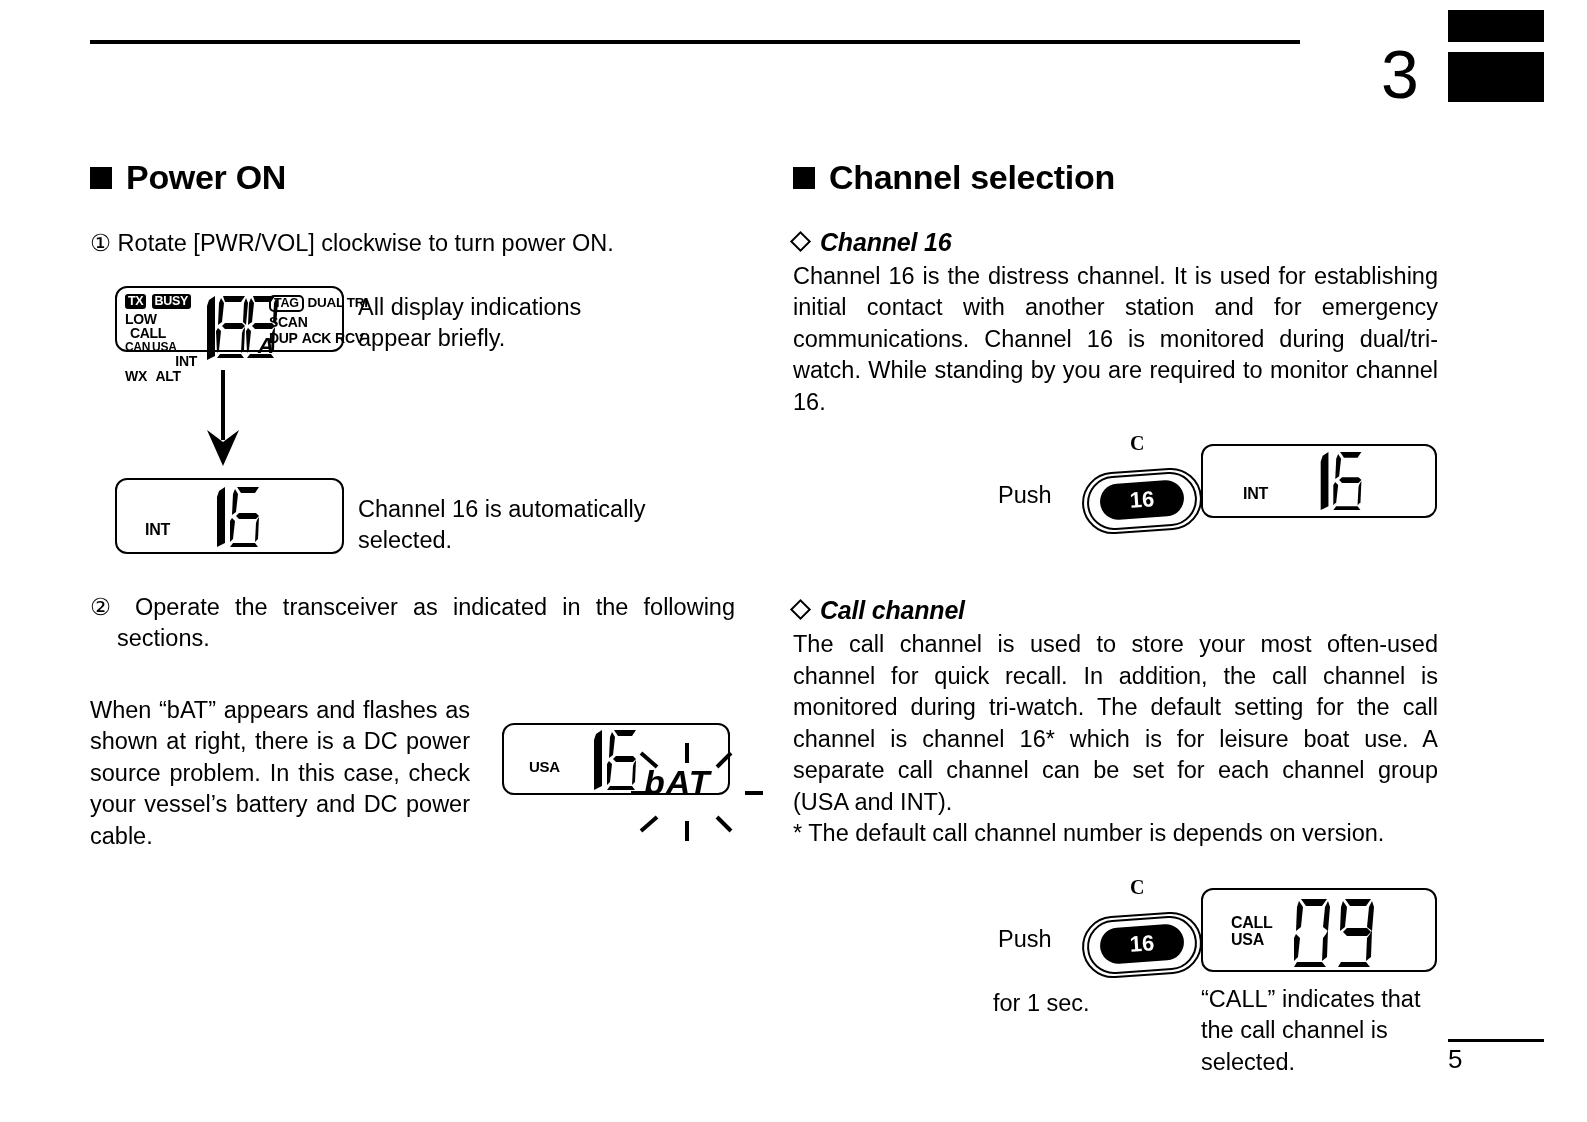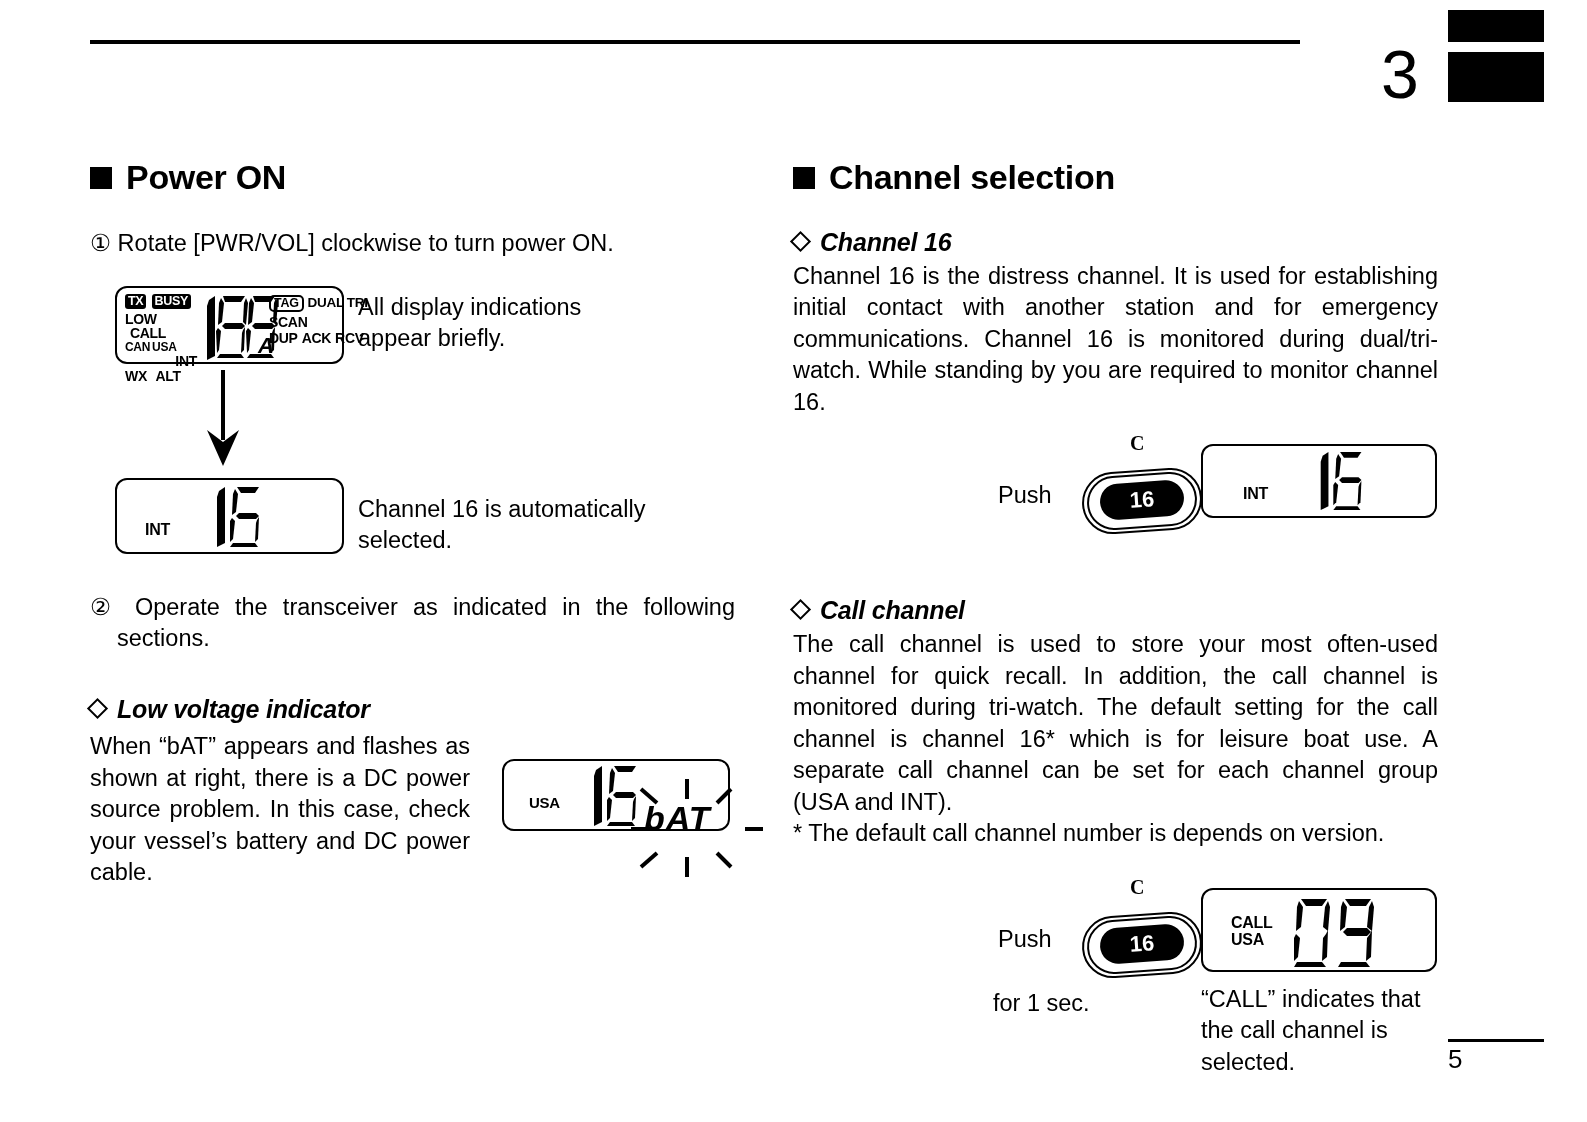--- a/index.html
+++ b/index.html
@@ -69,21 +69,21 @@
     <h2 class="sec">
       <span class="sq"></span><span>Power ON</span>
     </h2>
 
     <p class="step" style="margin-bottom:26px;">
       <span class="hang">① Rotate [PWR/VOL] clockwise to turn power ON.</span>
     </p>
 
     <div style="position:relative;height:92px;">
 
-      <div class="lcd" style="position:absolute;left:25px;top:0px;width:229px;height:78px;">
+      <div class="lcd" style="position:absolute;left:25px;top:0px;width:229px;height:66px;">
 
         <div style="position:absolute;left:8px;top:6px;width:76px;">
           <div class="ann" style="font-size:12.5px;">
             <span class="inv">TX</span>
             <span class="inv" style="margin-left:2px;">BUSY</span>
           </div>
           <div class="ann" style="font-size:14px;margin-top:3px;">
             <span>LOW</span>
             <span style="margin-left:5px;">CALL</span>
           </div>
@@ -166,23 +166,20 @@
           </g>
         </svg>
       </div>
       <div class="capt" style="position:absolute;left:268px;top:16px;width:290px;">Channel 16 is automatically selected.</div>
     </div>
 
     <p class="step" style="margin-top:4px;margin-bottom:40px;">
       <span class="hang">② Operate the transceiver as indicated in the following sections.</span>
     </p>
 
-    <h3 class="sub" style="margin-bottom:8px;">
-      <span class="dia"></span><span>Low voltage indicator</span>
-    </h3>
     <div style="position:relative;">
       <p class="body" style="width:380px;">When “bAT” appears and flashes as shown at right, there is a DC power source problem. In this case, check your vessel’s battery and DC power cable.</p>
 
       <div style="position:absolute;left:412px;top:18px;width:240px;height:120px;">
         <div class="lcd" style="position:absolute;left:0px;top:10px;width:228px;height:72px;">
           <div class="ann" style="position:absolute;left:25px;top:34px;font-size:15px;">USA</div>
 
           <svg width="70" height="66" viewBox="0 0 70 66" style="position:absolute;left:78px;top:3px;">
             <polygon points="14,6 20,2 20,58 12,62 12,12" fill="#000"></polygon>
             <g transform="translate(24,0)">

